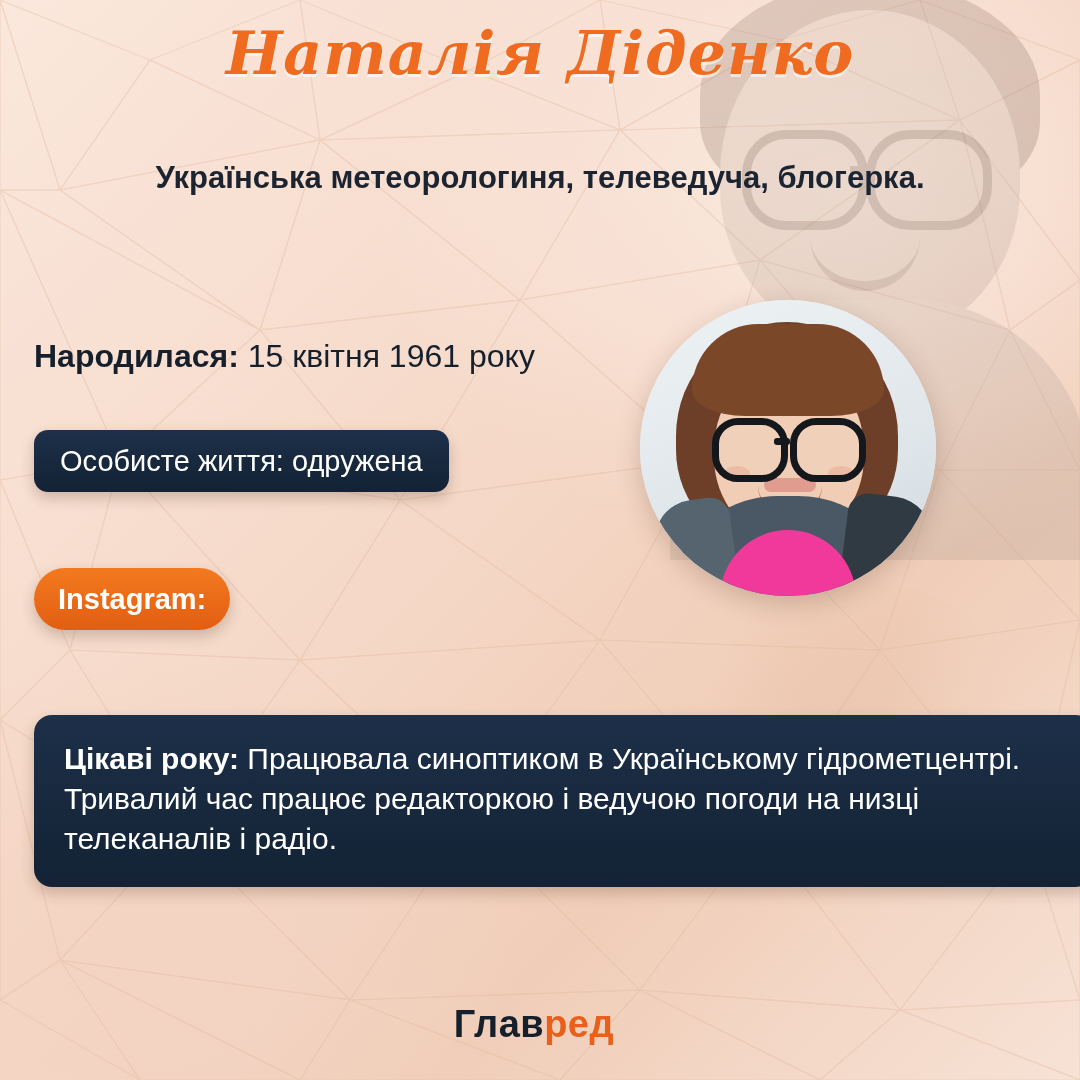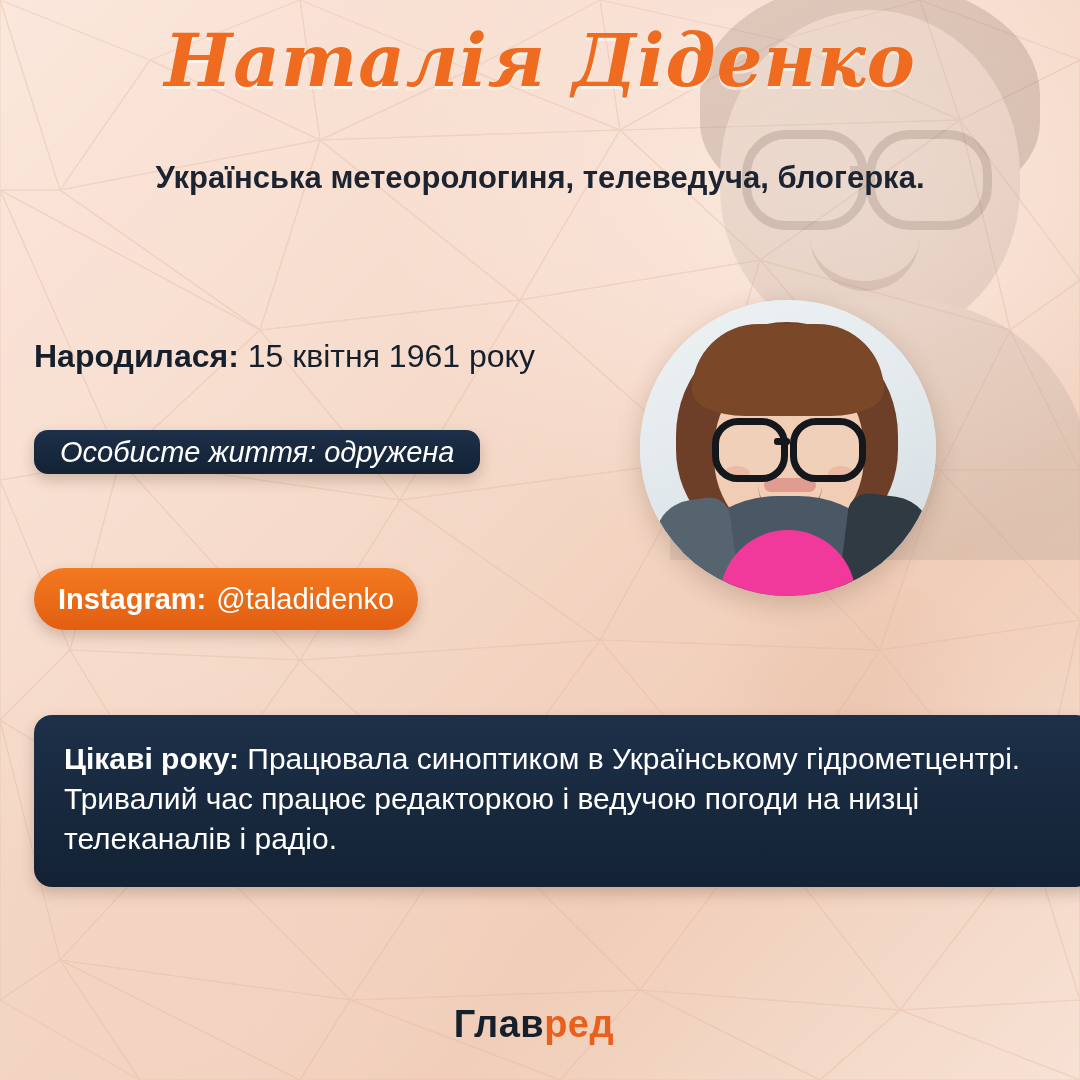--- a/index.html
+++ b/index.html
@@ -105,21 +105,21 @@
 
   
   .title {
     position: absolute;
     left: 0; right: 0;
     top: 18px;
     text-align: center;
     font-family: "DejaVu Serif", serif;
     font-style: italic;
     font-weight: bold;
-    font-size: 72px;
+    font-size: 60px;
     letter-spacing: 1px;
     color: #ef6b1f;
     text-shadow: 0 3px 0 rgba(255,255,255,.55);
     white-space: nowrap;
   }
   .subtitle {
     position: absolute;
     left: 0; right: 0;
     top: 160px;
     text-align: center;
@@ -147,24 +147,23 @@
     color: #ffffff;
     border-radius: 14px;
     box-shadow: 0 6px 14px rgba(60,30,10,.22);
   }
   .pill-dark {
     background: linear-gradient(180deg,#1d3049 0%, #132234 100%);
   }
   .pill-personal {
     left: 34px;
     top: 430px;
-    height: 44px;
+    height: 62px;
     padding: 0 26px;
     font-size: 29px;
-    font-style: italic;
   }
   .pill-instagram {
     left: 34px;
     top: 568px;
     height: 62px;
     padding: 0 24px;
     font-size: 29px;
     background: linear-gradient(180deg,#f3791f 0%, #e25e12 100%);
     gap: 10px;
     border-radius: 31px;
@@ -407,21 +406,20 @@
     <b>Народилася:</b>
     <span>15 квітня 1961 року</span>
   </div>
 
   <div class="pill pill-dark pill-personal">
     <span>Особисте життя: одружена</span>
   </div>
 
   <div class="pill pill-instagram">
     <span class="ig-label">Instagram:</span>
-    <span class="ig-handle">@taladidenko</span>
   </div>
 
   <div class="pill pill-dark pill-facts">
     <b>Цікаві року:</b>
     <span>Працювала синоптиком в Українському гідрометцентрі. Тривалий час працює редакторкою і ведучою погоди на низці телеканалів і радіо.</span>
   </div>
 
   <div class="portrait">
     <div class="p-bg"></div>
     <div class="p-hair-back"></div>

